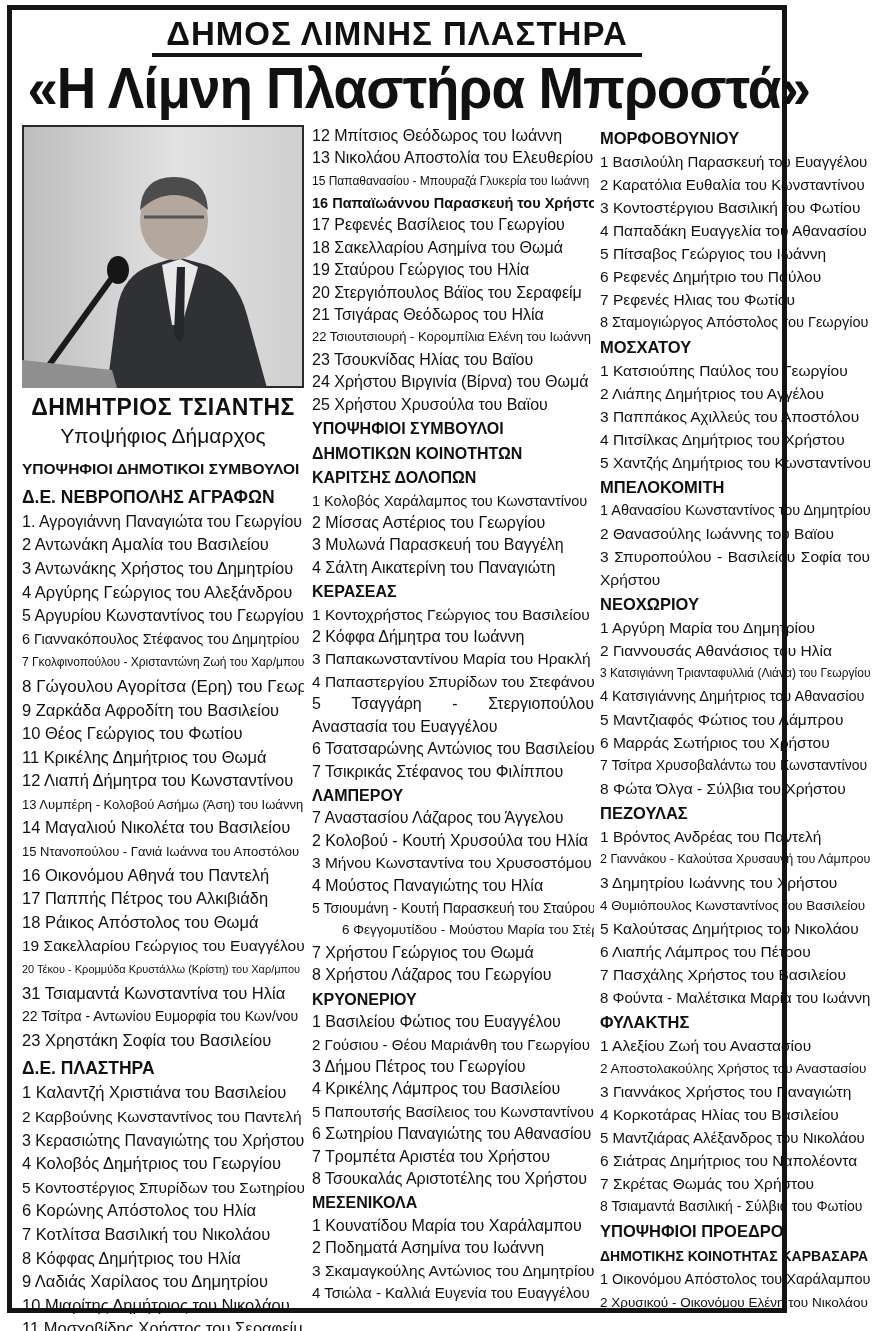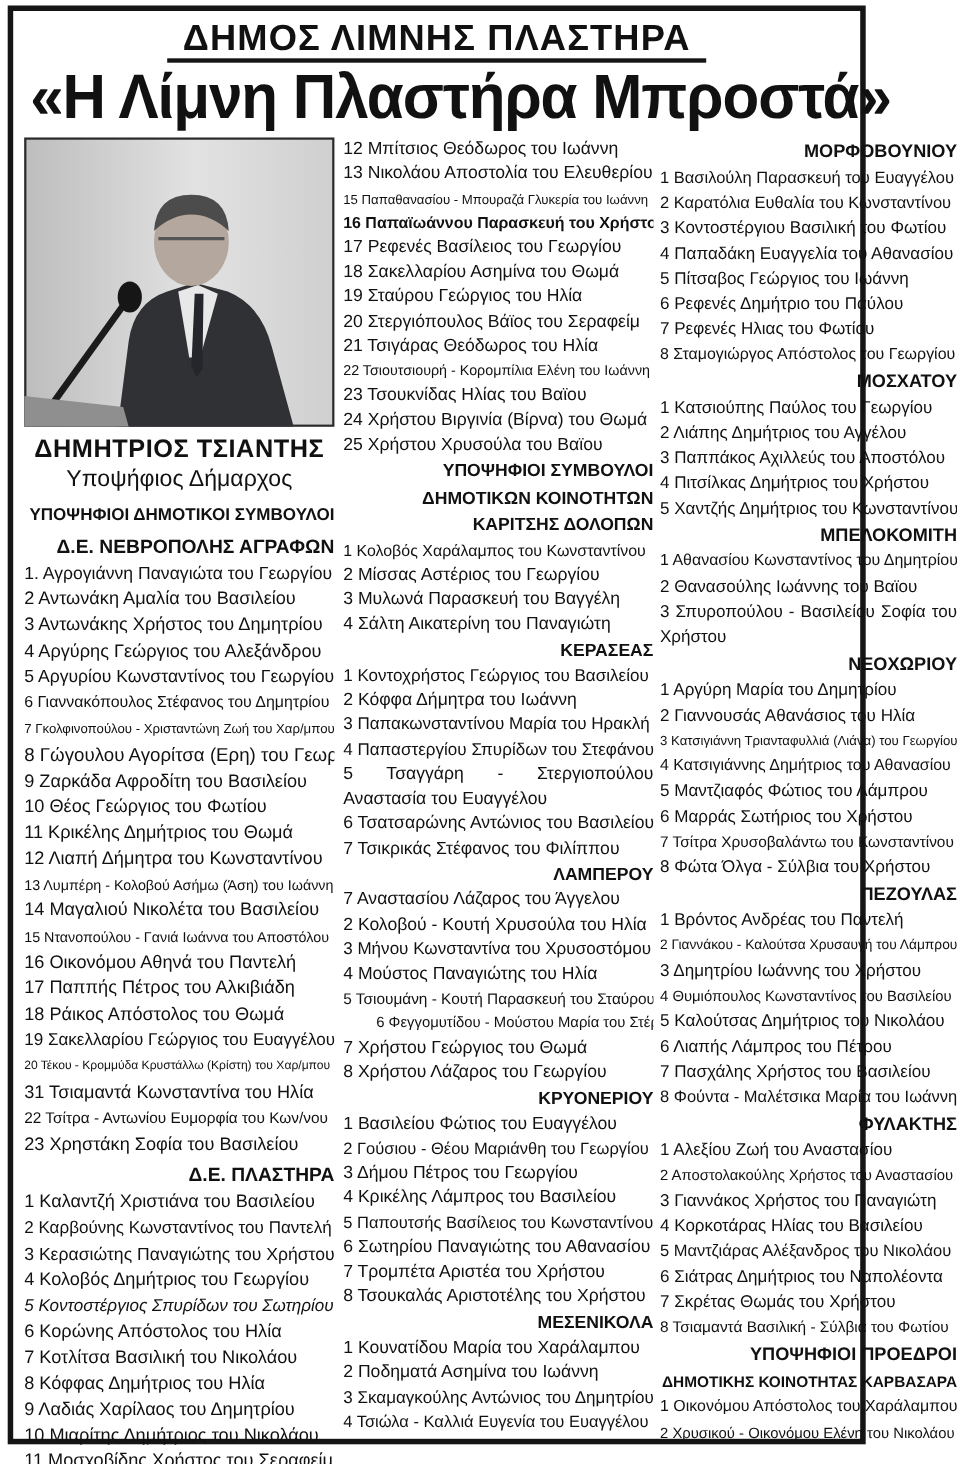--- a/index.html
+++ b/index.html
@@ -9,21 +9,21 @@
   .hdr .muni{display:inline-block;font-size:33px;font-weight:bold;letter-spacing:1px;border-bottom:4px solid #151515;padding:0 14px 1px 14px;line-height:1.08;}
   .hdr .slogan{font-size:57px;font-weight:bold;letter-spacing:-1px;line-height:1.02;margin-top:2px;transform:scaleX(0.96);transform-origin:center;white-space:nowrap;}
   .cols{display:flex;padding:8px 8px 0 8px;align-items:flex-start;}
   .col{box-sizing:border-box;}
   .col-left{width:288px;padding:0 4px 0 2px;}
   .col-mid{width:290px;padding:0 4px;}
   .col-right{width:272px;padding:0 0 0 2px;}
   .photo{width:282px;height:263px;display:block;}
   .cand-name{text-align:center;font-size:23px;font-weight:bold;margin-top:6px;letter-spacing:0.5px;}
   .cand-role{text-align:center;font-size:21px;margin-top:3px;}
-  .heading{font-weight:bold;text-align:right;white-space:nowrap;overflow:hidden;}
+  .heading{font-weight:bold;text-align:left;white-space:nowrap;overflow:hidden;}
   .entry{overflow:hidden;white-space:nowrap;}
   .entry.wrap{white-space:normal;overflow:visible;text-align:justify;}
   .col-left .entry{font-size:16.5px;line-height:23.6px;}
   .col-left .heading{font-size:17.5px;line-height:25px;margin-top:4px;}
   .col-left .blocks{margin-top:8px;}
   .col-mid .entry{font-size:16px;line-height:22.4px;}
   .col-mid .heading{font-size:16px;line-height:23.5px;margin-top:1px;}
   .col-right .entry{font-size:15.5px;line-height:23px;}
   .col-right .heading{font-size:16.5px;line-height:24px;margin-top:1px;}
 </style>
@@ -92,21 +92,21 @@
           <div class="entry" style="font-size: 15.5px;">19 Σακελλαρίου Γεώργιος του Ευαγγέλου</div>
           <div class="entry" style="font-size: 11px;">20 Τέκου - Κρομμύδα Κρυστάλλω (Κρίστη) του Χαρ/μπου</div>
           <div class="entry">31 Τσιαμαντά Κωνσταντίνα του Ηλία</div>
           <div class="entry" style="font-size: 14px;">22 Τσίτρα - Αντωνίου Ευμορφία του Κων/νου</div>
           <div class="entry">23 Χρηστάκη Σοφία του Βασιλείου</div>
           <div class="heading">Δ.Ε. ΠΛΑΣΤΗΡΑ</div>
           <div class="entry">1 Καλαντζή Χριστιάνα του Βασιλείου</div>
           <div class="entry" style="font-size: 15.5px;">2 Καρβούνης Κωνσταντίνος του Παντελή</div>
           <div class="entry" style="font-size: 16px;">3 Κερασιώτης Παναγιώτης του Χρήστου</div>
           <div class="entry">4 Κολοβός  Δημήτριος του Γεωργίου</div>
-          <div class="entry" style="font-size: 15.5px; font-style: italic;">5 Κοντοστέργιος Σπυρίδων του Σωτηρίου</div>
+          <div class="entry" style="font-size: 15.5px;">5 Κοντοστέργιος Σπυρίδων του Σωτηρίου</div>
           <div class="entry">6 Κορώνης Απόστολος του Ηλία</div>
           <div class="entry">7 Κοτλίτσα Βασιλική του Νικολάου</div>
           <div class="entry">8 Κόφφας Δημήτριος του Ηλία</div>
           <div class="entry">9 Λαδιάς Χαρίλαος του Δημητρίου</div>
           <div class="entry">10 Μιαρίτης Δημήτριος του Νικολάου</div>
           <div class="entry">11 Μοσχοβίδης Χρήστος του Σεραφείμ</div>
         </div>
     </div>
 
     <div class="col col-mid">

